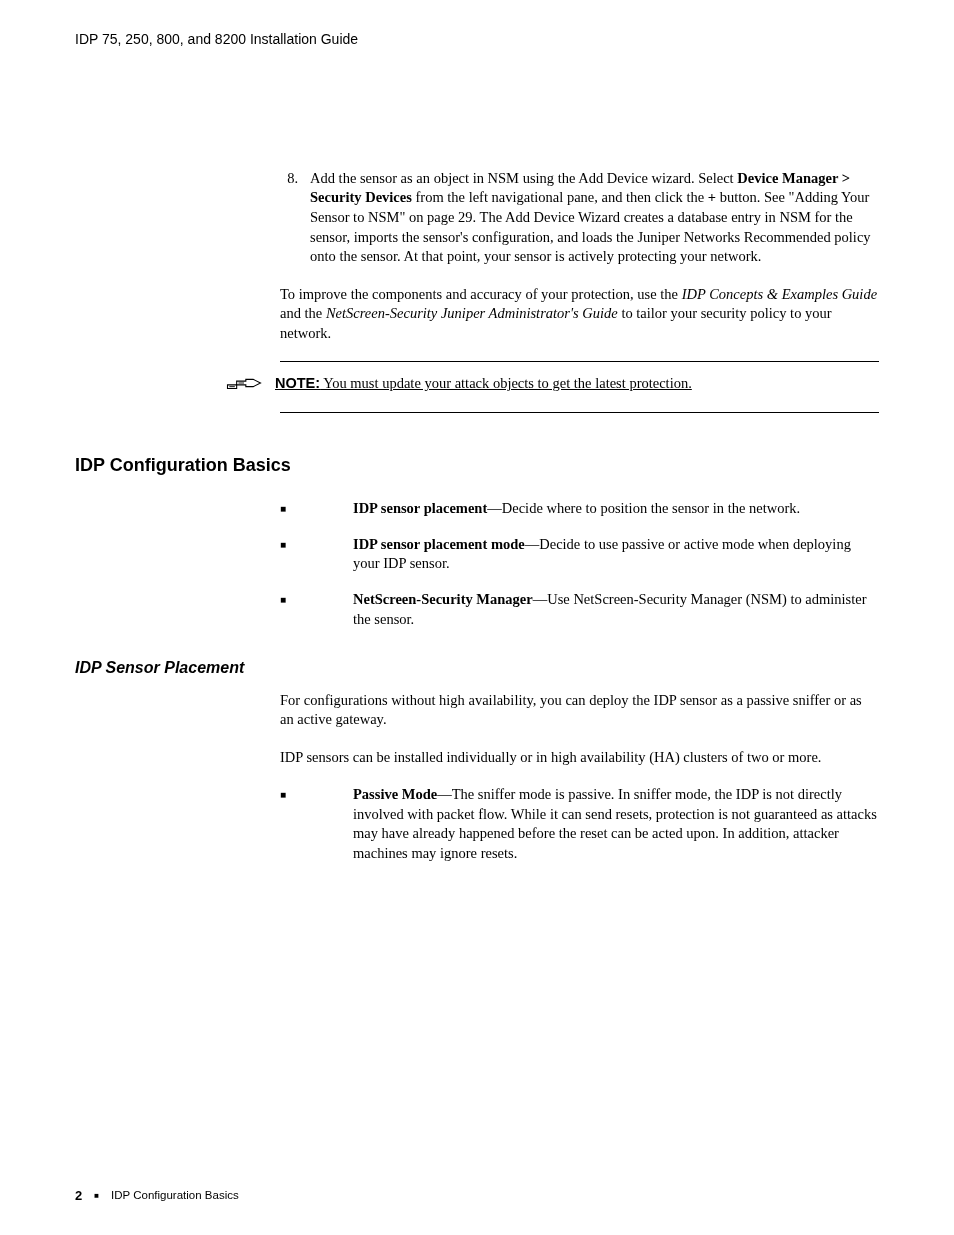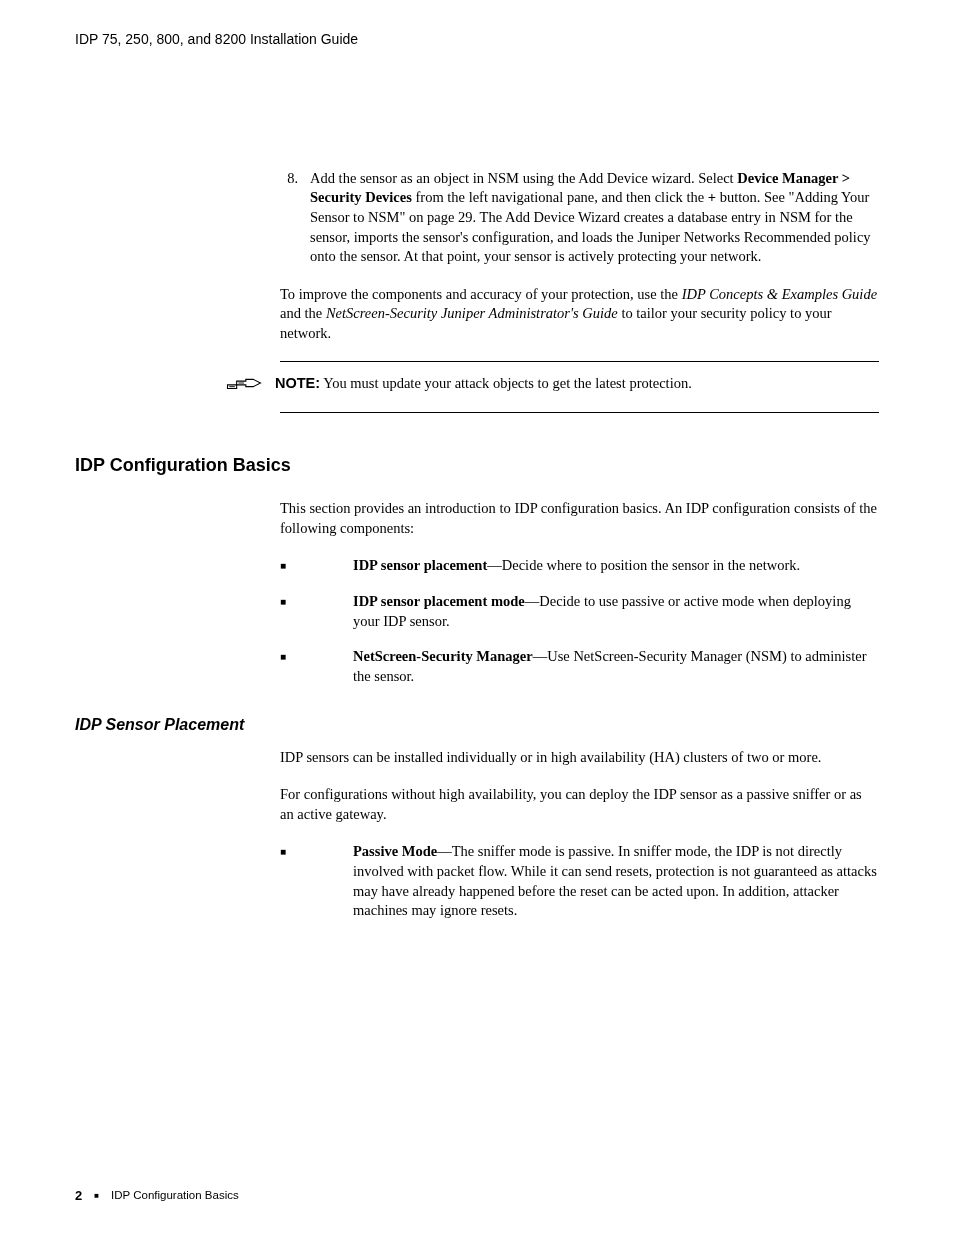--- a/index.html
+++ b/index.html
@@ -42,20 +42,21 @@
   p { margin: 0 0 18px 0; }
   .bold { font-weight: bold; }
   .italic { font-style: italic; }
   .hr-top, .hr-bot {
     border: none;
     border-top: 1px solid #000;
     margin: 0;
   }
   .note-block {
     margin: 6px 0 40px 0;
+    text-decoration: underline;
   }
   .note-row {
     display: flex;
     align-items: flex-start;
     padding: 12px 0;
     gap: 12px;
   }
   .note-icon {
     width: 38px;
     flex: 0 0 38px;
@@ -139,21 +140,20 @@
         </div>
       </div>
       <hr class="hr-bot">
     </div>
 
   </div>
 
   <div class="h1">IDP Configuration Basics</div>
 
   <div class="content-col">
-    <p>This section provides an introduction to IDP configuration basics. An IDP configuration consists of the following components:</p>
 
     <div class="bullets">
       <div class="bullet">
         <div class="bullet-mark">■</div>
         <div class="bullet-body">
           <span class="bold">IDP sensor placement</span><span>—Decide where to position the sensor in the network.</span>
         </div>
       </div>
       <div class="bullet">
         <div class="bullet-mark">■</div>
@@ -168,22 +168,22 @@
         </div>
       </div>
     </div>
   </div>
 
   <div class="h2">IDP Sensor Placement</div>
   <div class="content-col">
   </div>
 
   <div class="content-col">
+    <p>For configurations without high availability, you can deploy the IDP sensor as a passive sniffer or as an active gateway.</p>
     <p>IDP sensors can be installed individually or in high availability (HA) clusters of two or more.</p>
-    <p>For configurations without high availability, you can deploy the IDP sensor as a passive sniffer or as an active gateway.</p>
 
     <div class="bullets">
       <div class="bullet">
         <div class="bullet-mark">■</div>
         <div class="bullet-body">
           <span class="bold">Passive Mode</span><span>—The sniffer mode is passive. In sniffer mode, the IDP is not directly involved with packet flow. While it can send resets, protection is not guaranteed as attacks may have already happened before the reset can be acted upon. In addition, attacker machines may ignore resets.</span>
         </div>
       </div>
     </div>
   </div>

